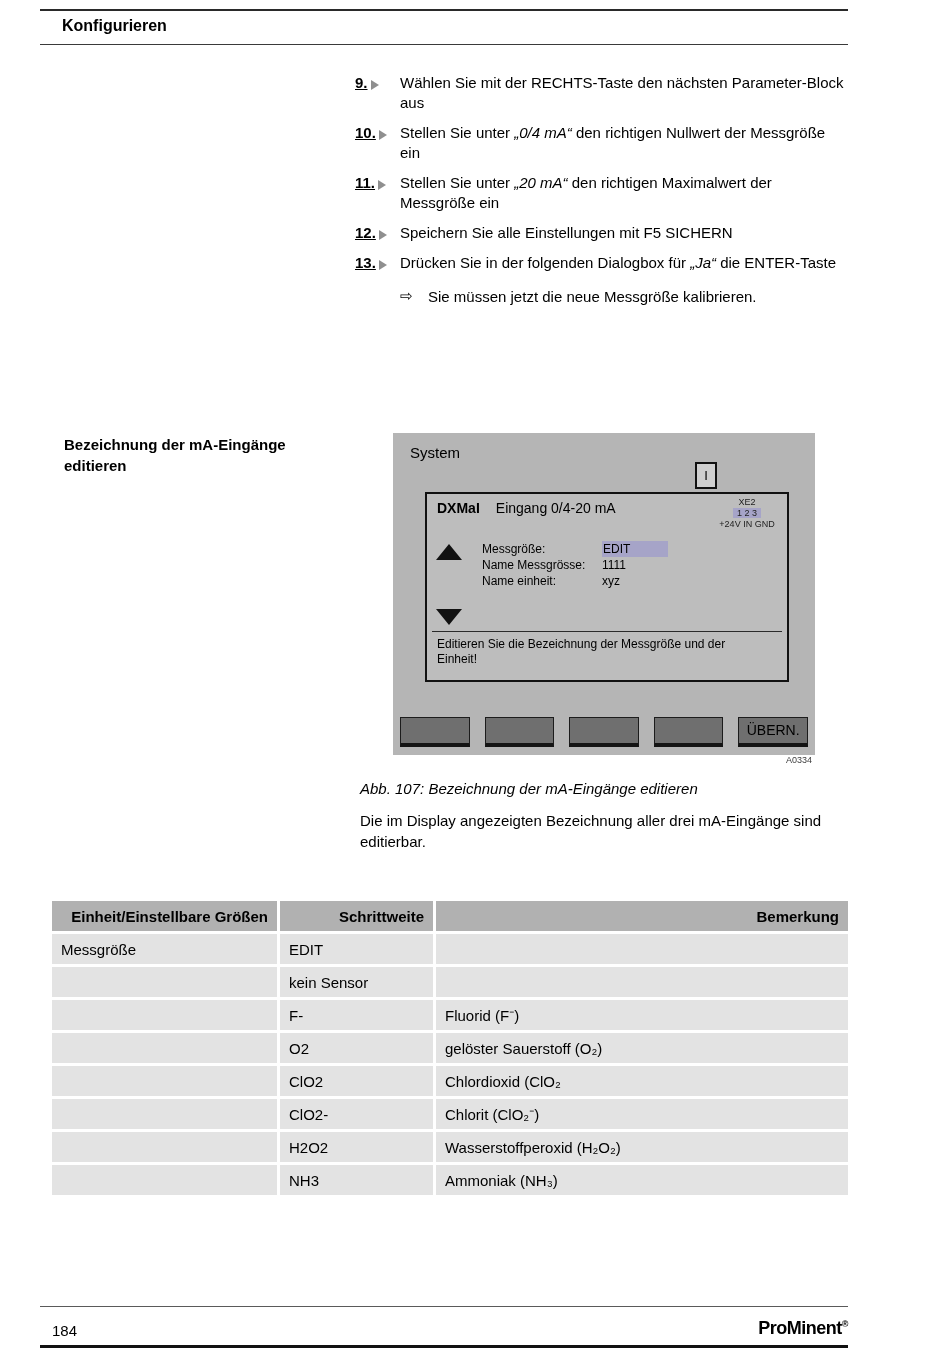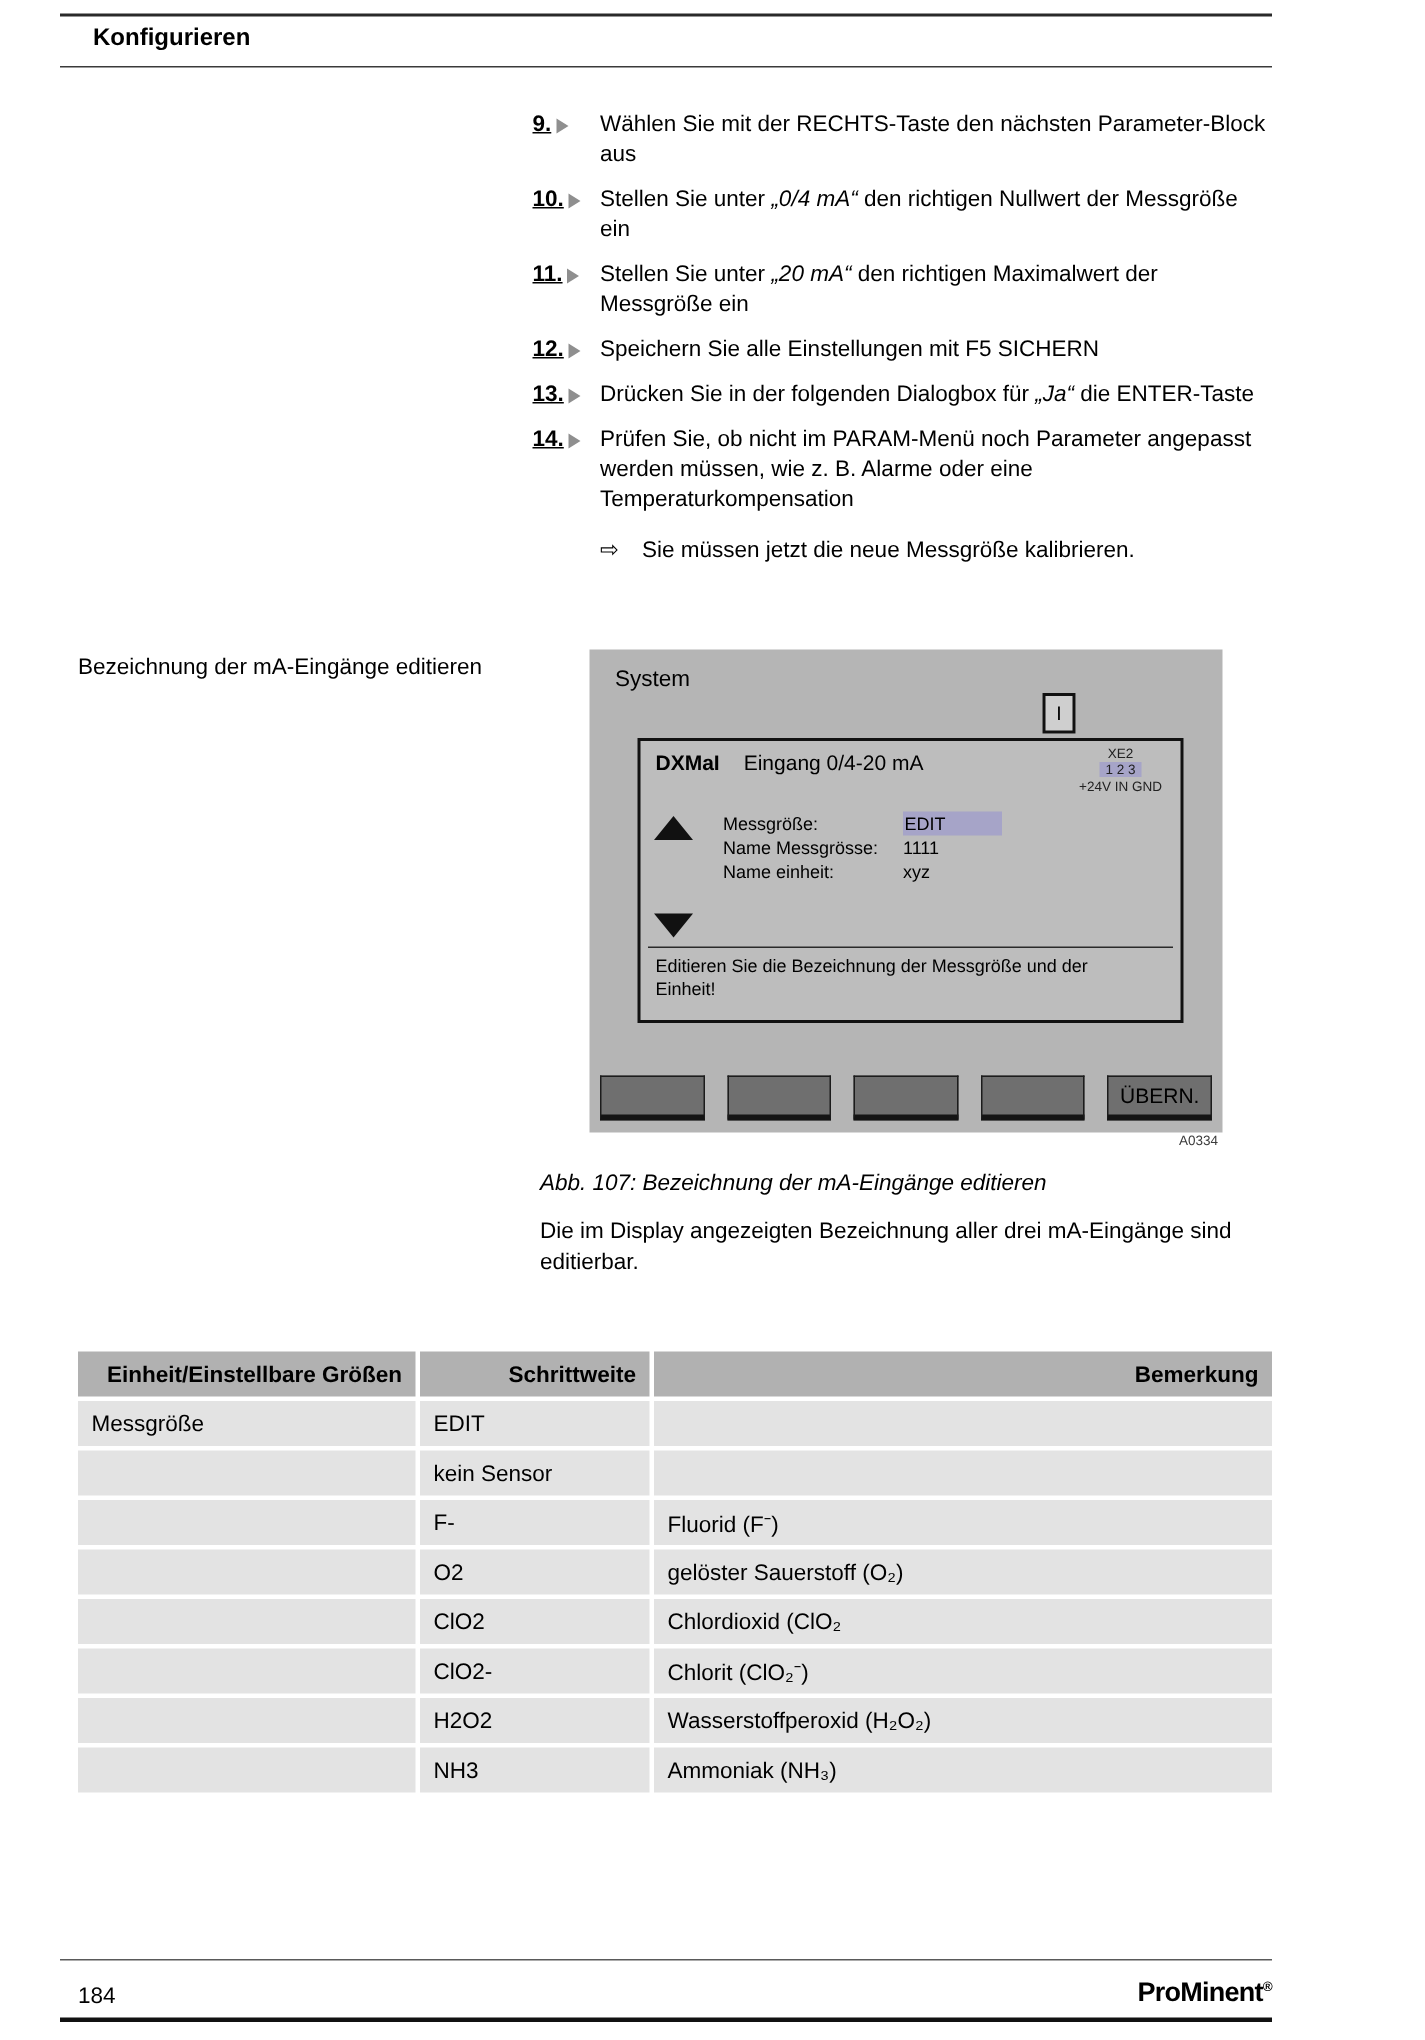--- a/index.html
+++ b/index.html
@@ -18,22 +18,22 @@
   .step-marker { width:45px; flex:none; padding-top:1px; white-space:nowrap; }
   .step-num { font-weight:bold; font-size:15px; text-decoration:underline; }
   .step-arrow { display:inline-block; width:0; height:0; margin-left:3px; vertical-align:-2px;
     border-top:5px solid transparent; border-bottom:5px solid transparent; border-left:8px solid #8f8f8f; }
   .step-text { font-size:15px; line-height:20px; }
   .step-text em { font-style:italic; }
   .result-row { display:flex; margin-left:45px; margin-top:14px; }
   .result-arrow { width:28px; flex:none; font-size:15px; }
   .result-text { font-size:15px; line-height:20px; }
   
-  .side-heading { position:absolute; left:52px; top:434px; width:272px;
-    font-size:15px; font-weight:normal; line-height:21px; }
+  .side-heading { position:absolute; left:64px; top:434px; width:272px;
+    font-size:15px; font-weight:bold; line-height:21px; }
   
   .panel { position:absolute; left:393px; top:433px; width:422px; height:322px; background:#b5b5b5; }
   .panel-title { position:absolute; left:17px; top:11px; font-size:15px; }
   .connector-box { position:absolute; left:302px; top:29px; width:22px; height:27px;
     border:2px solid #111; background:#cfcfcf; text-align:center; font-size:13px; line-height:23px; }
   .dialog { position:absolute; left:32px; top:59px; width:364px; height:190px;
     border:2px solid #111; background:#bdbdbd; }
   .dialog-head { position:absolute; left:10px; top:6px; display:flex; }
   .dialog-device { font-weight:bold; font-size:14px; }
   .dialog-heading { font-size:14px; margin-left:16px; }
@@ -94,24 +94,20 @@
       <div class="step-marker"><span class="step-num">11.</span><span class="step-arrow"></span></div>
       <div class="step-text"><span>Stellen Sie unter </span><em>„20 mA“</em><span> den richtigen Maximalwert der Messgröße ein</span></div>
     </div>
     <div class="step">
       <div class="step-marker"><span class="step-num">12.</span><span class="step-arrow"></span></div>
       <div class="step-text"><span>Speichern Sie alle Einstellungen mit F5 SICHERN</span><em></em><span></span></div>
     </div>
     <div class="step">
       <div class="step-marker"><span class="step-num">13.</span><span class="step-arrow"></span></div>
       <div class="step-text"><span>Drücken Sie in der folgenden Dialogbox für </span><em>„Ja“</em><span> die ENTER-Taste</span></div>
-    </div>
-    <div class="step">
-      <div class="step-marker"><span class="step-num">14.</span><span class="step-arrow"></span></div>
-      <div class="step-text"><span>Prüfen Sie, ob nicht im PARAM-Menü noch Parameter angepasst werden müssen, wie z. B. Alarme oder eine Temperaturkompensation</span><em></em><span></span></div>
     </div>
     <div class="result-row">
       <span class="result-arrow">⇨</span>
       <span class="result-text">Sie müssen jetzt die neue Messgröße kalibrieren.</span>
     </div>
   </div>
 
   <div class="side-heading">Bezeichnung der mA-Eingänge editieren</div>
 
   <div class="panel">

